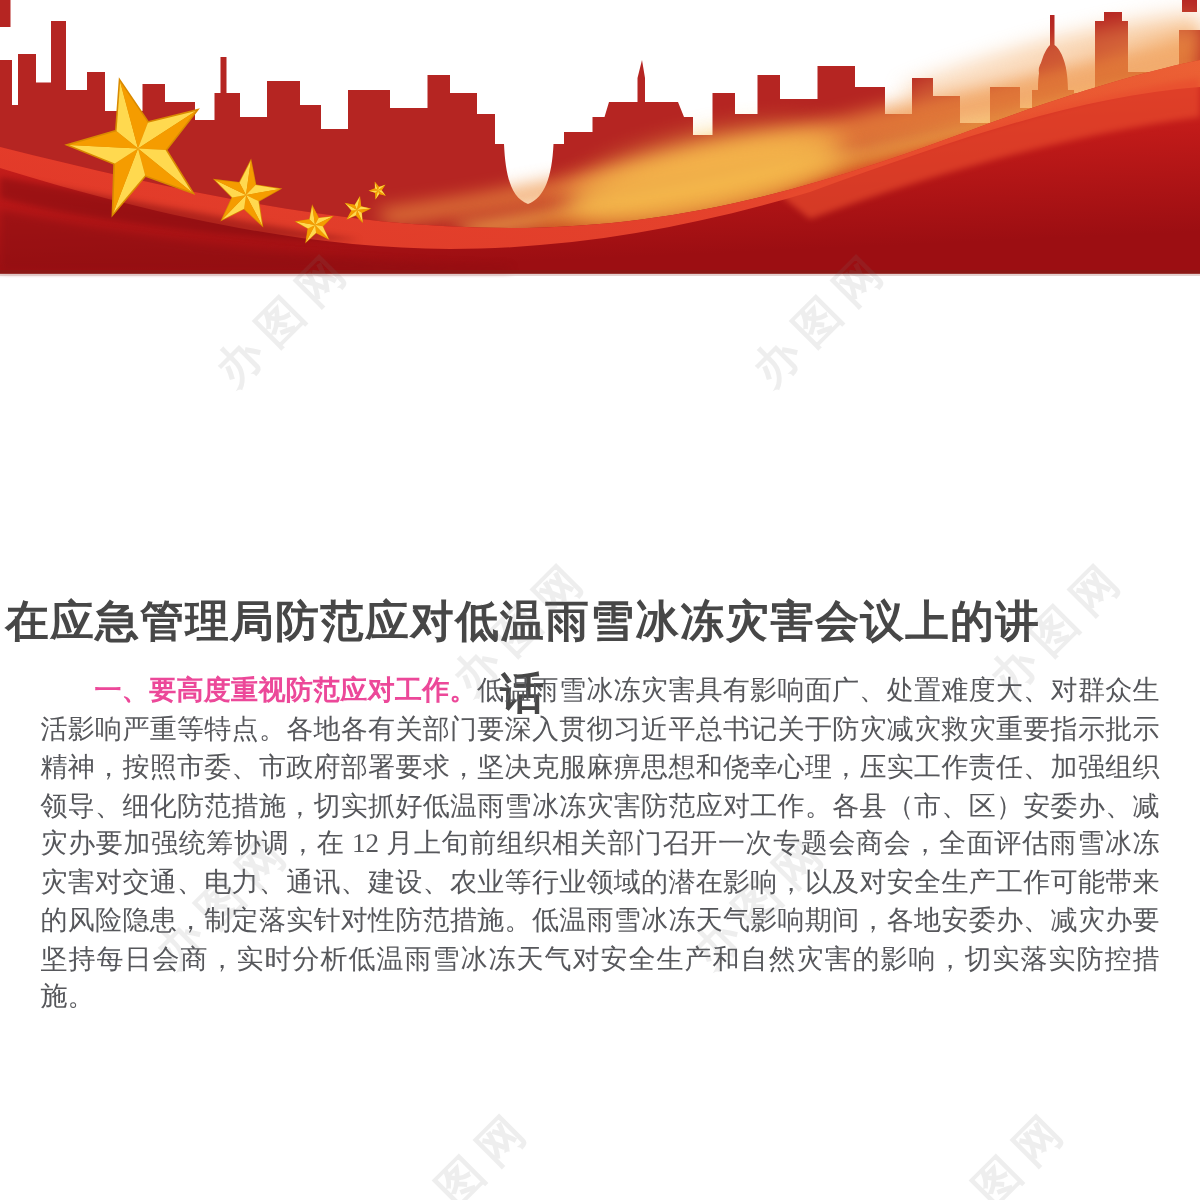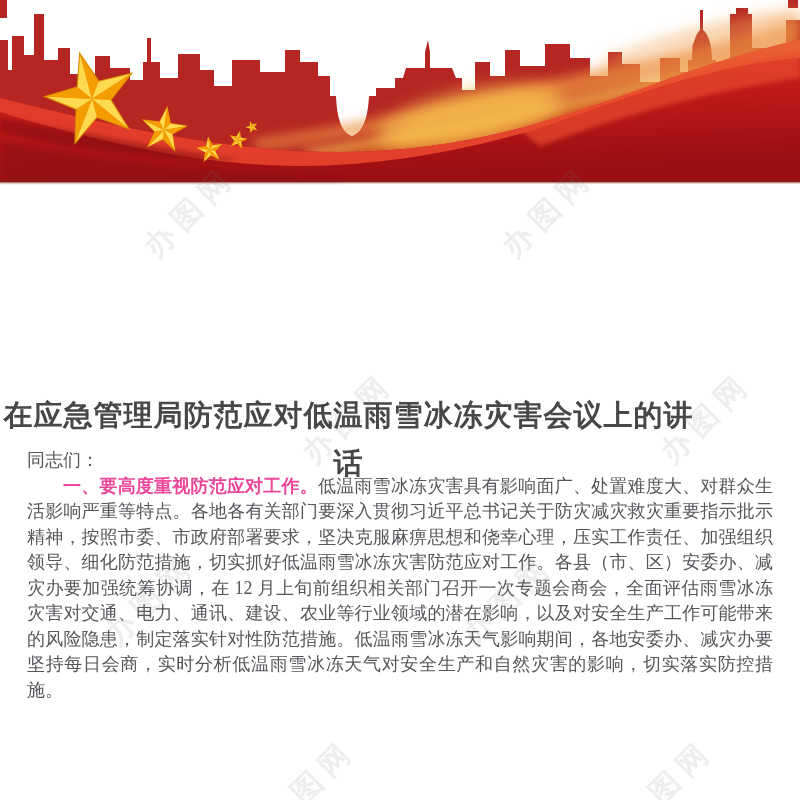--- a/index.html
+++ b/index.html
@@ -142,21 +142,20 @@
       </g>
 
     <rect x="0" y="180" width="800" height="2.6" fill="#8c1916"></rect>
     <rect x="0" y="182.6" width="800" height="1.4" fill="#d9bfbc" opacity="0.7"></rect>
   </svg>
 </div>
 
 <h1 class="page-title">在应急管理局防范应对低温雨雪冰冻灾害会议上的讲话</h1>
 
 <div class="body-text">
-  <p class="salutation">同志们：</p>
   <p class="para"><b>一、要高度重视防范应对工作。</b><span>低温雨雪冰冻灾害具有影响面广、处置难度大、对群众生活影响严重等特点。各地各有关部门要深入贯彻习近平总书记关于防灾减灾救灾重要指示批示精神，按照市委、市政府部署要求，坚决克服麻痹思想和侥幸心理，压实工作责任、加强组织领导、细化防范措施，切实抓好低温雨雪冰冻灾害防范应对工作。各县（市、区）安委办、减灾办要加强统筹协调，在 12 月上旬前组织相关部门召开一次专题会商会，全面评估雨雪冰冻灾害对交通、电力、通讯、建设、农业等行业领域的潜在影响，以及对安全生产工作可能带来的风险隐患，制定落实针对性防范措施。低温雨雪冰冻天气影响期间，各地安委办、减灾办要坚持每日会商，实时分析低温雨雪冰冻天气对安全生产和自然灾害的影响，切实落实防控措施。</span></p>
 </div>
 
 <div class="watermark-layer">
     <div class="wm" style="left: 190px; top: 212px; color: rgba(125, 125, 125, 0.13);">办图网</div>
     <div class="wm" style="left: 548px; top: 212px; color: rgba(125, 125, 125, 0.13);">办图网</div>
     <div class="wm" style="left: 348px; top: 418px; color: rgba(125, 125, 125, 0.13);">办图网</div>
     <div class="wm" style="left: 706px; top: 418px; color: rgba(125, 125, 125, 0.13);">办图网</div>
     <div class="wm" style="left: 150px; top: 600px; color: rgba(125, 125, 125, 0.13);">办图网</div>
     <div class="wm" style="left: 508px; top: 600px; color: rgba(125, 125, 125, 0.13);">办图网</div>

